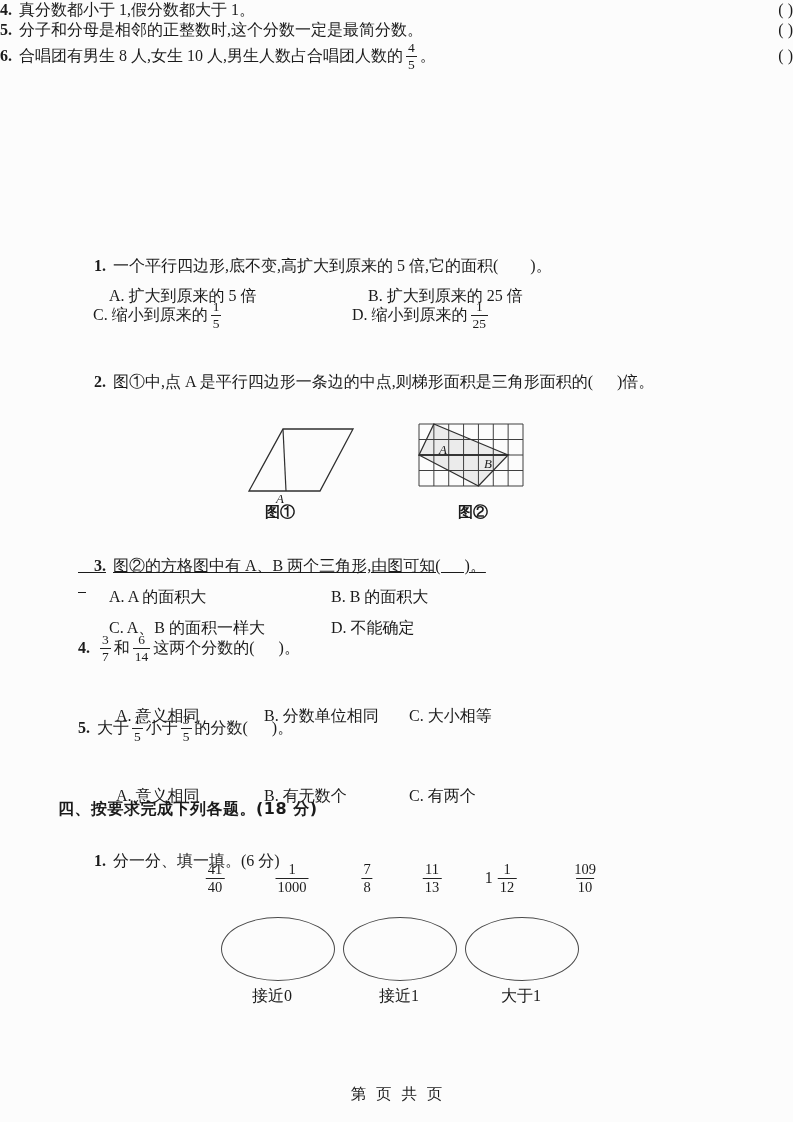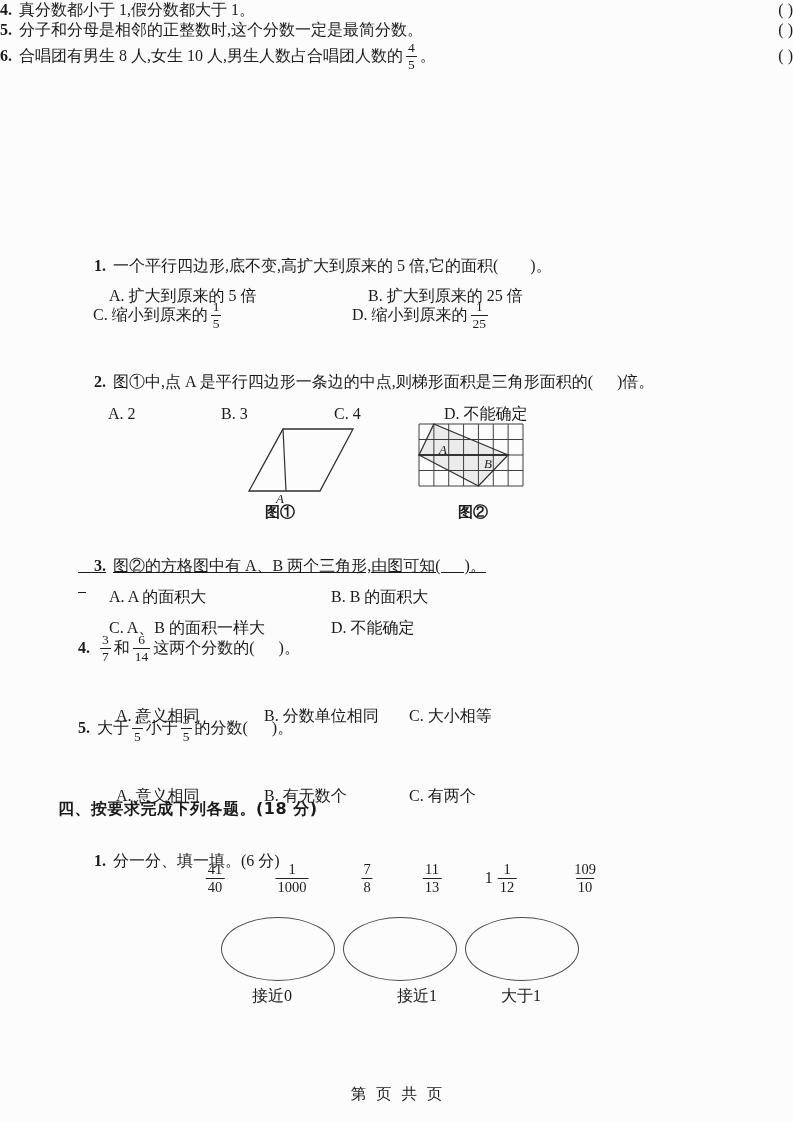--- a/index.html
+++ b/index.html
@@ -64,23 +64,20 @@
     <span class="optf" style="width:259px;">
       <span>C. 缩小到原来的</span><span class="frac"><span class="num">1</span><span class="den">5</span></span>
     </span>
     <span class="optf">
       <span>D. 缩小到原来的</span><span class="frac"><span class="num">1</span><span class="den">25</span></span>
     </span>
   </div>
 
   <div class="row" style="left:78px;top:352px;">
     <span class="qno">2.</span><span>图①中,点 A 是平行四边形一条边的中点,则梯形面积是三角形面积的(      )倍。</span>
-  </div>
-  <div class="row" style="left:92px;top:384px;">
-    <span class="opt" style="width:113px;">A. 2</span><span class="opt" style="width:113px;">B. 3</span><span class="opt" style="width:110px;">C. 4</span><span class="opt">D. 不能确定</span>
   </div>
 
   <svg style="left:240px;top:418px;" width="125" height="90" viewBox="0 0 125 90">
     <polygon points="43,11 113,11 80,73 9,73" fill="none" stroke="#2f2f2f" stroke-width="1.3"></polygon>
     <line x1="43" y1="11" x2="46" y2="73" stroke="#2f2f2f" stroke-width="1.2"></line>
     <text x="36" y="85">A</text>
   </svg>
   <div class="caption" style="left:280px;">图①</div>
 
   <svg style="left:419px;top:423px;" width="104" height="64" viewBox="0 0 104 64">
@@ -159,18 +156,18 @@
         <span class="num">109</span>
         <span class="den">10</span>
       </span>
   </div>
 
   <div class="bubble" style="left:221px;"></div>
   <div class="bubble" style="left:343px;"></div>
   <div class="bubble" style="left:465px;"></div>
 
   <div class="bin-label" style="left:272px;">接近0</div>
-  <div class="bin-label" style="left:399px;margin-left:18px;">接近1</div>
+  <div class="bin-label" style="left:399px;">接近1</div>
   <div class="bin-label" style="left:521px;">大于1</div>
 
   <div class="footer">第  页  共  页</div>
 
 </div>
 
 </body></html>

